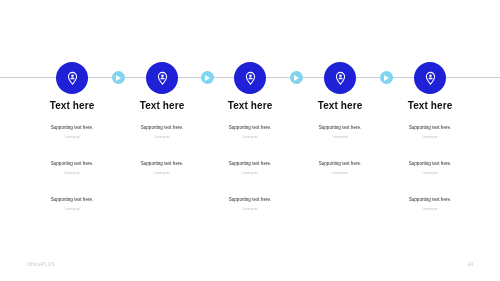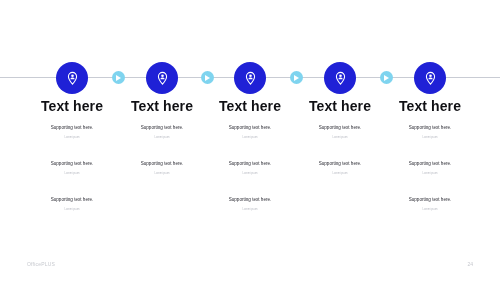--- a/index.html
+++ b/index.html
@@ -78,21 +78,21 @@
     top: 100px;
     height: 130px;
   }
   .col {
     position: absolute;
     top: 0;
     width: 110px;
     text-align: center;
   }
   .col-title {
-    font-size: 14px;
+    font-size: 10px;
     font-weight: bold;
     color: #101014;
     letter-spacing: .1px;
     line-height: 12px;
     margin: 0 0 12px 0;
   }
   .block {
     height: 36px;
   }
   .block-text {

